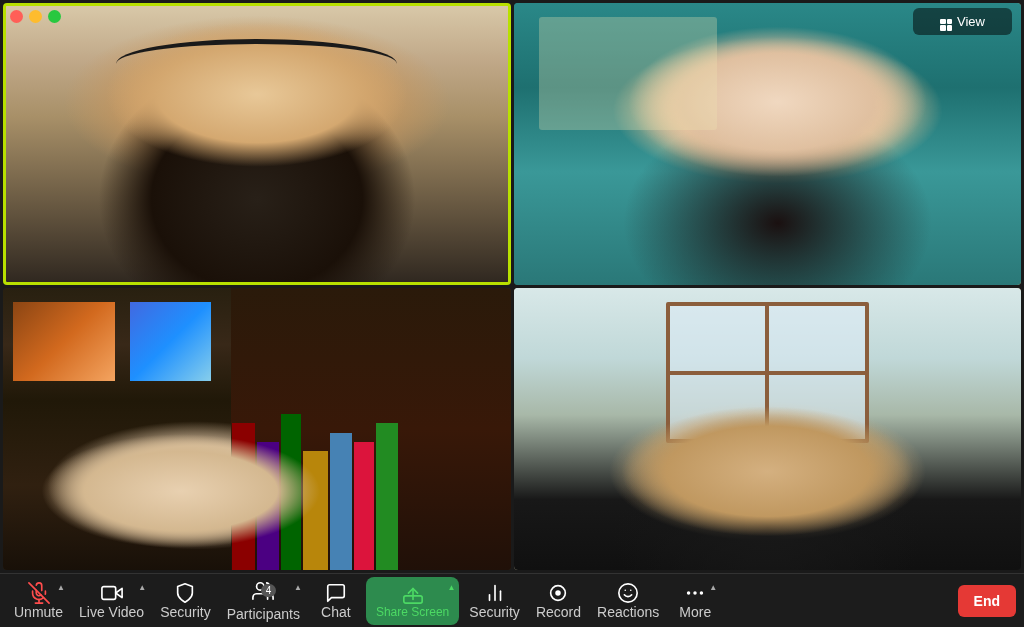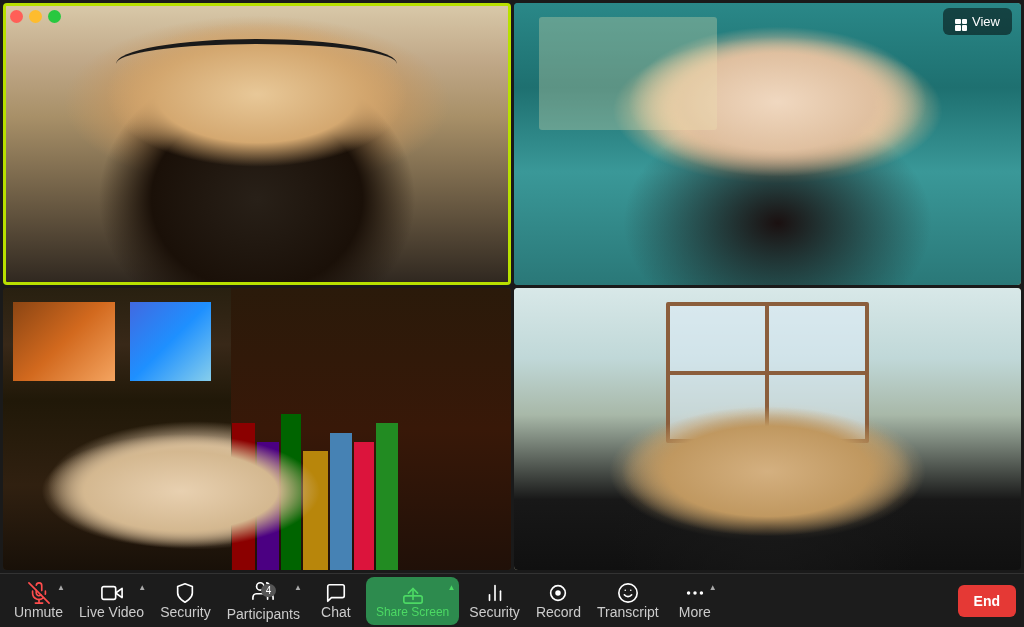--- a/index.html
+++ b/index.html
@@ -21,21 +21,21 @@
       display: flex;
       align-items: center;
       gap: 8px;
       z-index: 10;
     }
     .view-button {
       background: rgba(0,0,0,0.5);
       color: #fff;
       border: none;
       border-radius: 6px;
-      padding: 4px 12px;
+      padding: 4px 27px;
       font-size: 13px;
       cursor: pointer;
       display: flex;
       align-items: center;
       gap: 5px;
     }
 
     
     .traffic-lights {
       position: absolute;
@@ -432,21 +432,21 @@
     </div>
 
 
     <div class="toolbar-item">
       <svg class="icon-svg" viewBox="0 0 24 24">
         <circle cx="12" cy="12" r="10"></circle>
         <path d="M8 14s1.5 2 4 2 4-2 4-2"></path>
         <line x1="9" y1="9" x2="9.01" y2="9"></line>
         <line x1="15" y1="9" x2="15.01" y2="9"></line>
       </svg>
-      <span class="toolbar-label">Transcript</span>
+      <span class="toolbar-label">Reactions</span>
     </div>
 
     <div class="toolbar-item">
       <div class="chevron">▲</div>
       <svg class="icon-svg" viewBox="0 0 24 24">
         <circle cx="5" cy="12" r="1" style="fill:white"></circle>
         <circle cx="12" cy="12" r="1" style="fill:white"></circle>
         <circle cx="19" cy="12" r="1" style="fill:white"></circle>
       </svg>
       <span class="toolbar-label">More</span>

